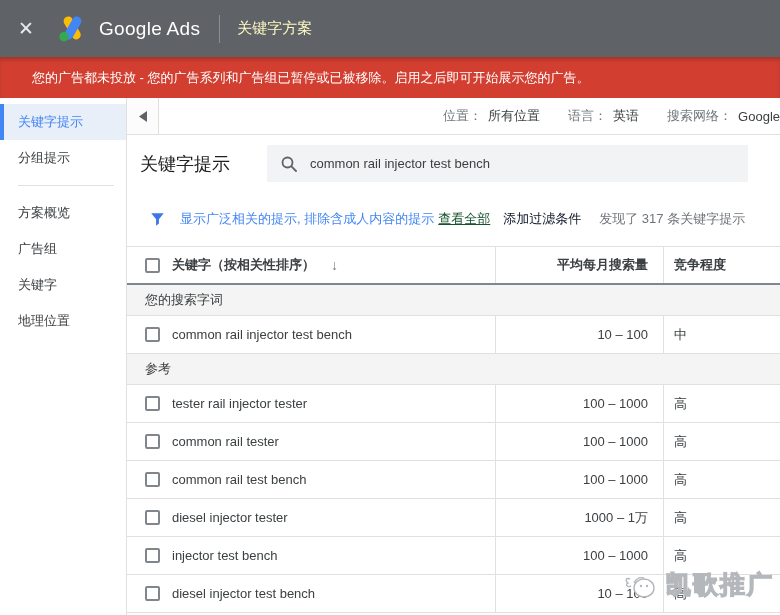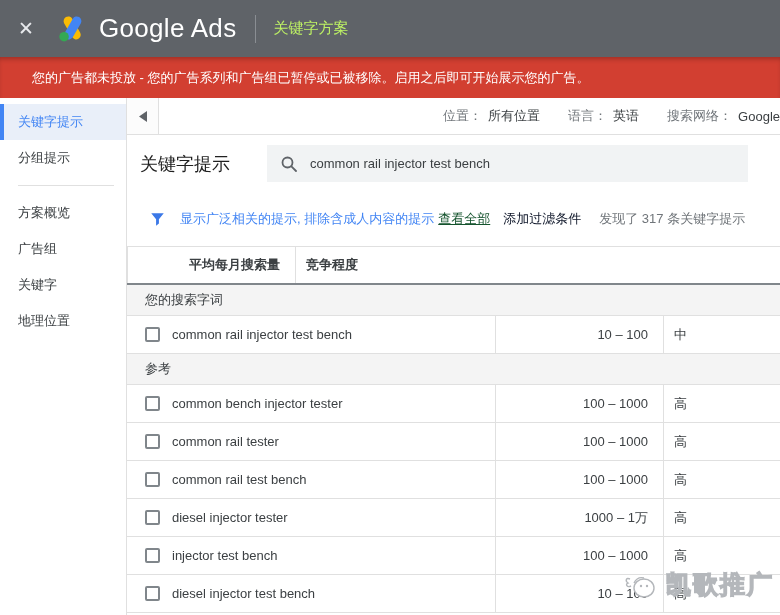--- a/index.html
+++ b/index.html
@@ -4,23 +4,23 @@
 <style>
   * { margin:0; padding:0; box-sizing:border-box; }
   html,body { width:780px; height:615px; overflow:hidden; background:#fff;
               font-family:"Liberation Sans","DejaVu Sans",sans-serif; }
   .app { width:780px; height:615px; position:relative; overflow:hidden; background:#fff; }
 
   
   .topbar { height:57px; background:#5f6368; display:flex; align-items:center; padding-left:18px; }
   .close-x { color:#e8eaed; font-size:19px; width:26px; cursor:default; line-height:1; }
   .ads-logo { margin-left:12px; display:block; }
-  .brand { color:#fff; font-size:26px; margin-left:10px; letter-spacing:.3px; }
+  .brand { color:#fff; font-size:19px; margin-left:10px; letter-spacing:.3px; }
   .tb-divider { width:1px; height:28px; background:#8a8e93; margin:0 17px 0 19px; }
-  .tb-page { color:#bef264; font-size:15px; }
+  .tb-page { color:#fef9c3; font-size:15px; }
 
   
   .alert { height:41px; background:#d23f31; color:#fff; font-size:13px;
            display:flex; align-items:center; padding:0 32px;
            box-shadow:inset 0 4px 5px -2px rgba(0,0,0,.25); }
 
   
   .body { display:flex; height:517px; }
   .sidebar { width:127px; min-width:127px; border-right:1px solid #e0e0e0; background:#fff; padding-top:6px; }
   .side-item { height:36px; display:flex; align-items:center; font-size:13px; color:#3c4043;
@@ -163,20 +163,25 @@
         </svg>
         <span class="f-hint">显示广泛相关的提示, 排除含成人内容的提示</span>
         <span class="f-viewall">查看全部</span>
         <span class="f-add">添加过滤条件</span>
         <span class="f-count">发现了 317 条关键字提示</span>
       </div>
 
       <div class="table">
 
         <div class="thead">
+          <div class="cell kw">
+            <span class="checkbox"></span>
+            <span>关键字（按相关性排序）</span>
+            <span class="sort-arrow">↓</span>
+          </div>
           <div class="cell vol">平均每月搜索量</div>
           <div class="cell comp">竞争程度</div>
         </div>
 
         <div class="section-row">
           <span>您的搜索字词</span>
         </div>
 
         <div class="row">
           <div class="cell kw">
@@ -187,21 +192,21 @@
           <div class="cell comp">中</div>
         </div>
 
         <div class="section-row">
           <span>参考</span>
         </div>
 
         <div class="row">
           <div class="cell kw">
             <span class="checkbox"></span>
-            <span class="kw-text">common bench injector tester</span>
+            <span class="kw-text">tester rail injector tester</span>
           </div>
           <div class="cell vol">100 – 1000</div>
           <div class="cell comp">高</div>
         </div>
 
         <div class="row">
           <div class="cell kw">
             <span class="checkbox"></span>
             <span class="kw-text">common rail tester</span>
           </div>

